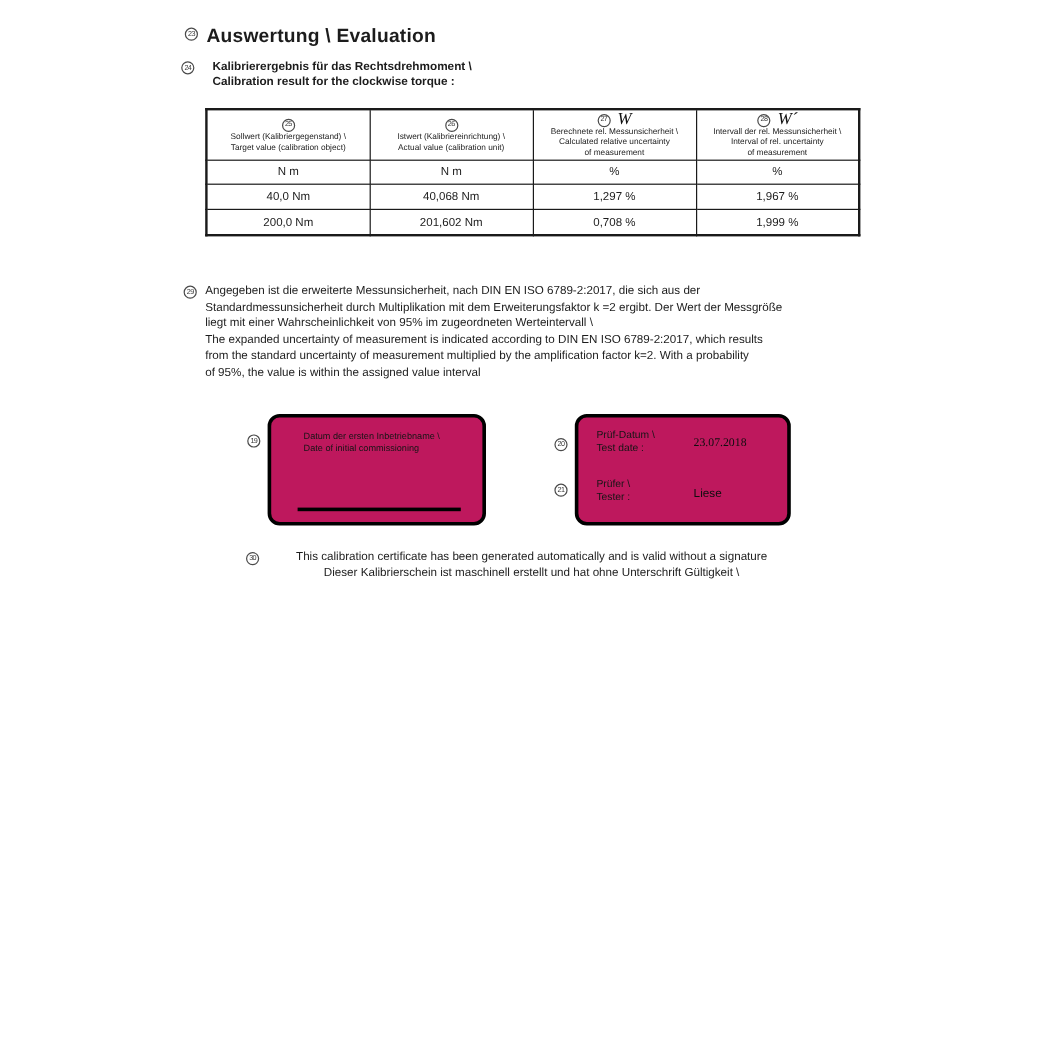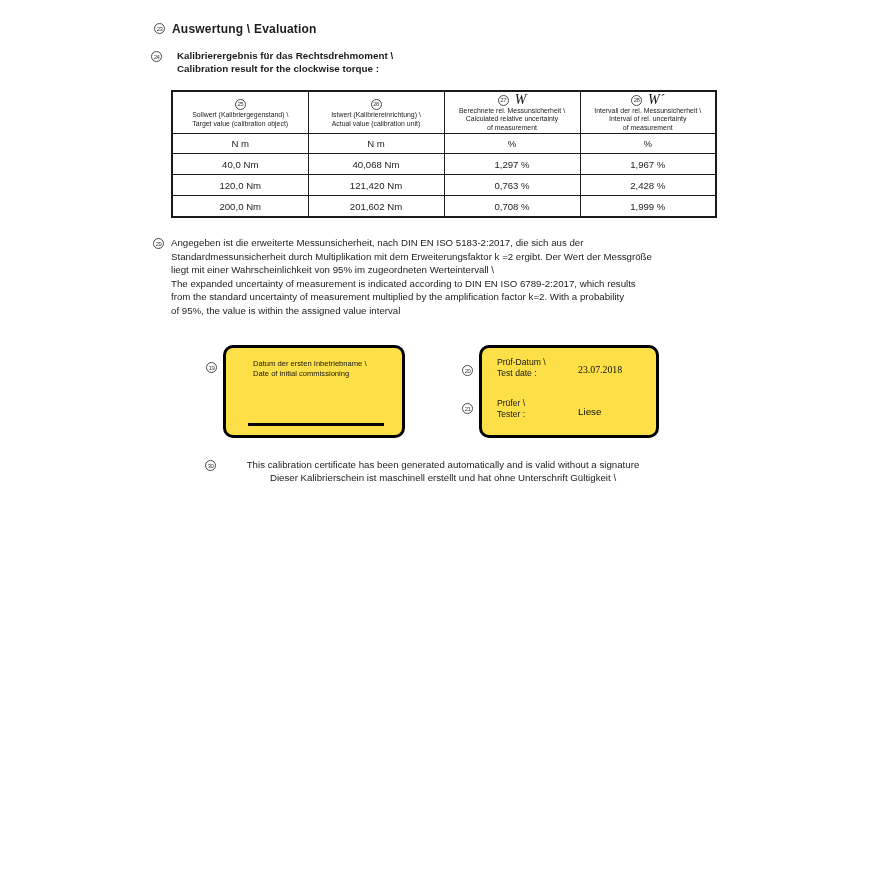--- a/index.html
+++ b/index.html
@@ -10,21 +10,21 @@
   }
   .abs{position:absolute;}
   .circ{
     display:inline-flex;align-items:center;justify-content:center;
     width:11px;height:11px;border:1px solid #4a4a4a;border-radius:50%;
     font-size:6px;line-height:6px;color:#3a3a3a;letter-spacing:-0.5px;
     flex:0 0 auto;box-sizing:border-box;background:#fff;
   }
   
   .sec-head{left:154px;top:23px;display:flex;align-items:flex-start;gap:7px;}
-  .sec-title{font-size:12px;font-weight:bold;letter-spacing:0.2px;margin-top:-1px;text-align:center;}
+  .sec-title{font-size:16px;font-weight:bold;letter-spacing:0.2px;margin-top:-1px;text-align:center;}
   .sub-head{left:151px;top:51px;display:flex;align-items:flex-start;gap:15px;}
   .sub-title{font-size:9.8px;font-weight:bold;line-height:12.5px;margin-top:-1px;}
   
   table.cal{
     left:171px;top:90px;position:absolute;border-collapse:collapse;
     width:546px;table-layout:fixed;border:2px solid #1a1a1a;
   }
   table.cal th, table.cal td{
     border:1px solid #1a1a1a;text-align:center;vertical-align:middle;
     padding:0;overflow:hidden;
@@ -33,21 +33,21 @@
   .hdr-top{display:flex;align-items:center;justify-content:center;gap:6px;height:14px;}
   .sym{font-family:"Liberation Serif", serif;font-style:italic;font-size:14px;font-weight:500;color:#111;}
   .hline{font-size:6.9px;line-height:8.3px;color:#1a1a1a;}
   td.unit{height:19px;font-size:9.6px;}
   td.val{height:20px;font-size:9.6px;}
   
   .note{left:153px;top:238px;display:flex;gap:7px;width:600px;}
   .note-lines{font-size:9.7px;line-height:13.6px;margin-top:-2px;white-space:nowrap;}
   
   .gbox{
-    background:#fde047;border:3px solid #000;border-radius:10px;
+    background:#be185d;border:3px solid #000;border-radius:10px;
     box-sizing:border-box;
   }
   .box-left{left:223px;top:345px;width:182px;height:93px;}
   .box-left .gbox-label{position:absolute;left:27px;top:11px;font-size:7.6px;line-height:9.6px;color:#151515;}
   .sig-line{position:absolute;left:22px;bottom:9px;width:136px;height:3px;background:#000;}
   .box-right{left:479px;top:345px;width:180px;height:93px;}
   .fld-label{position:absolute;font-size:8.6px;line-height:11px;color:#151515;}
   .fld-value{position:absolute;font-size:9.8px;color:#0e0e0e;}
   .c19{left:206px;top:362px;}
   .c20{left:462px;top:365px;}
@@ -114,38 +114,32 @@
     <td class="unit">%</td>
     <td class="unit">%</td>
   </tr>
   <tr>
     <td class="val">40,0 Nm</td>
     <td class="val">40,068 Nm</td>
     <td class="val">1,297 %</td>
     <td class="val">1,967 %</td>
   </tr>
   <tr>
-    <td class="val">120,0 Nm</td>
-    <td class="val">121,420 Nm</td>
-    <td class="val">0,763 %</td>
-    <td class="val">2,428 %</td>
-  </tr>
-  <tr>
     <td class="val">200,0 Nm</td>
     <td class="val">201,602 Nm</td>
     <td class="val">0,708 %</td>
     <td class="val">1,999 %</td>
   </tr>
   </tbody>
 </table>
 
 <div class="abs note">
   <span class="circ">29</span>
   <div class="note-lines">
-    <div>Angegeben ist die erweiterte Messunsicherheit, nach DIN EN ISO 5183-2:2017, die sich aus der</div>
+    <div>Angegeben ist die erweiterte Messunsicherheit, nach DIN EN ISO 6789-2:2017, die sich aus der</div>
     <div>Standardmessunsicherheit durch Multiplikation mit dem Erweiterungsfaktor k =2 ergibt. Der Wert der Messgröße</div>
     <div>liegt mit einer Wahrscheinlichkeit von 95% im zugeordneten Werteintervall \</div>
     <div>The expanded uncertainty of measurement is indicated according to DIN EN ISO 6789-2:2017, which results</div>
     <div>from the standard uncertainty of measurement multiplied by the amplification factor k=2. With a probability</div>
     <div>of 95%, the value is within the assigned value interval</div>
   </div>
 </div>
 
 <span class="circ abs c19">19</span>
 <div class="abs gbox box-left">

